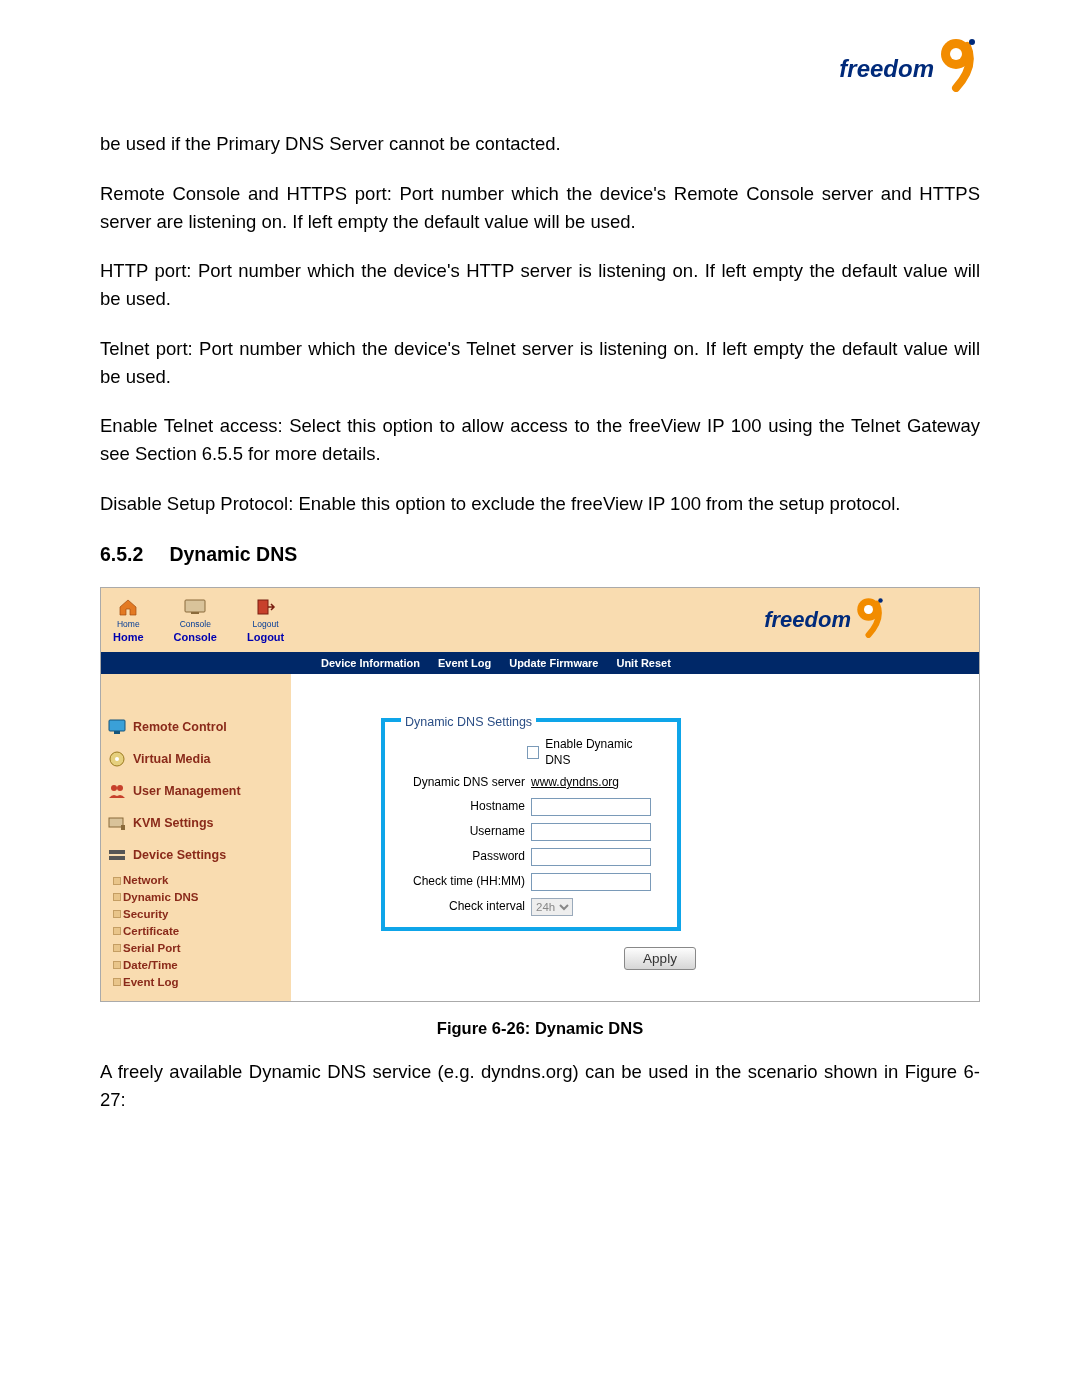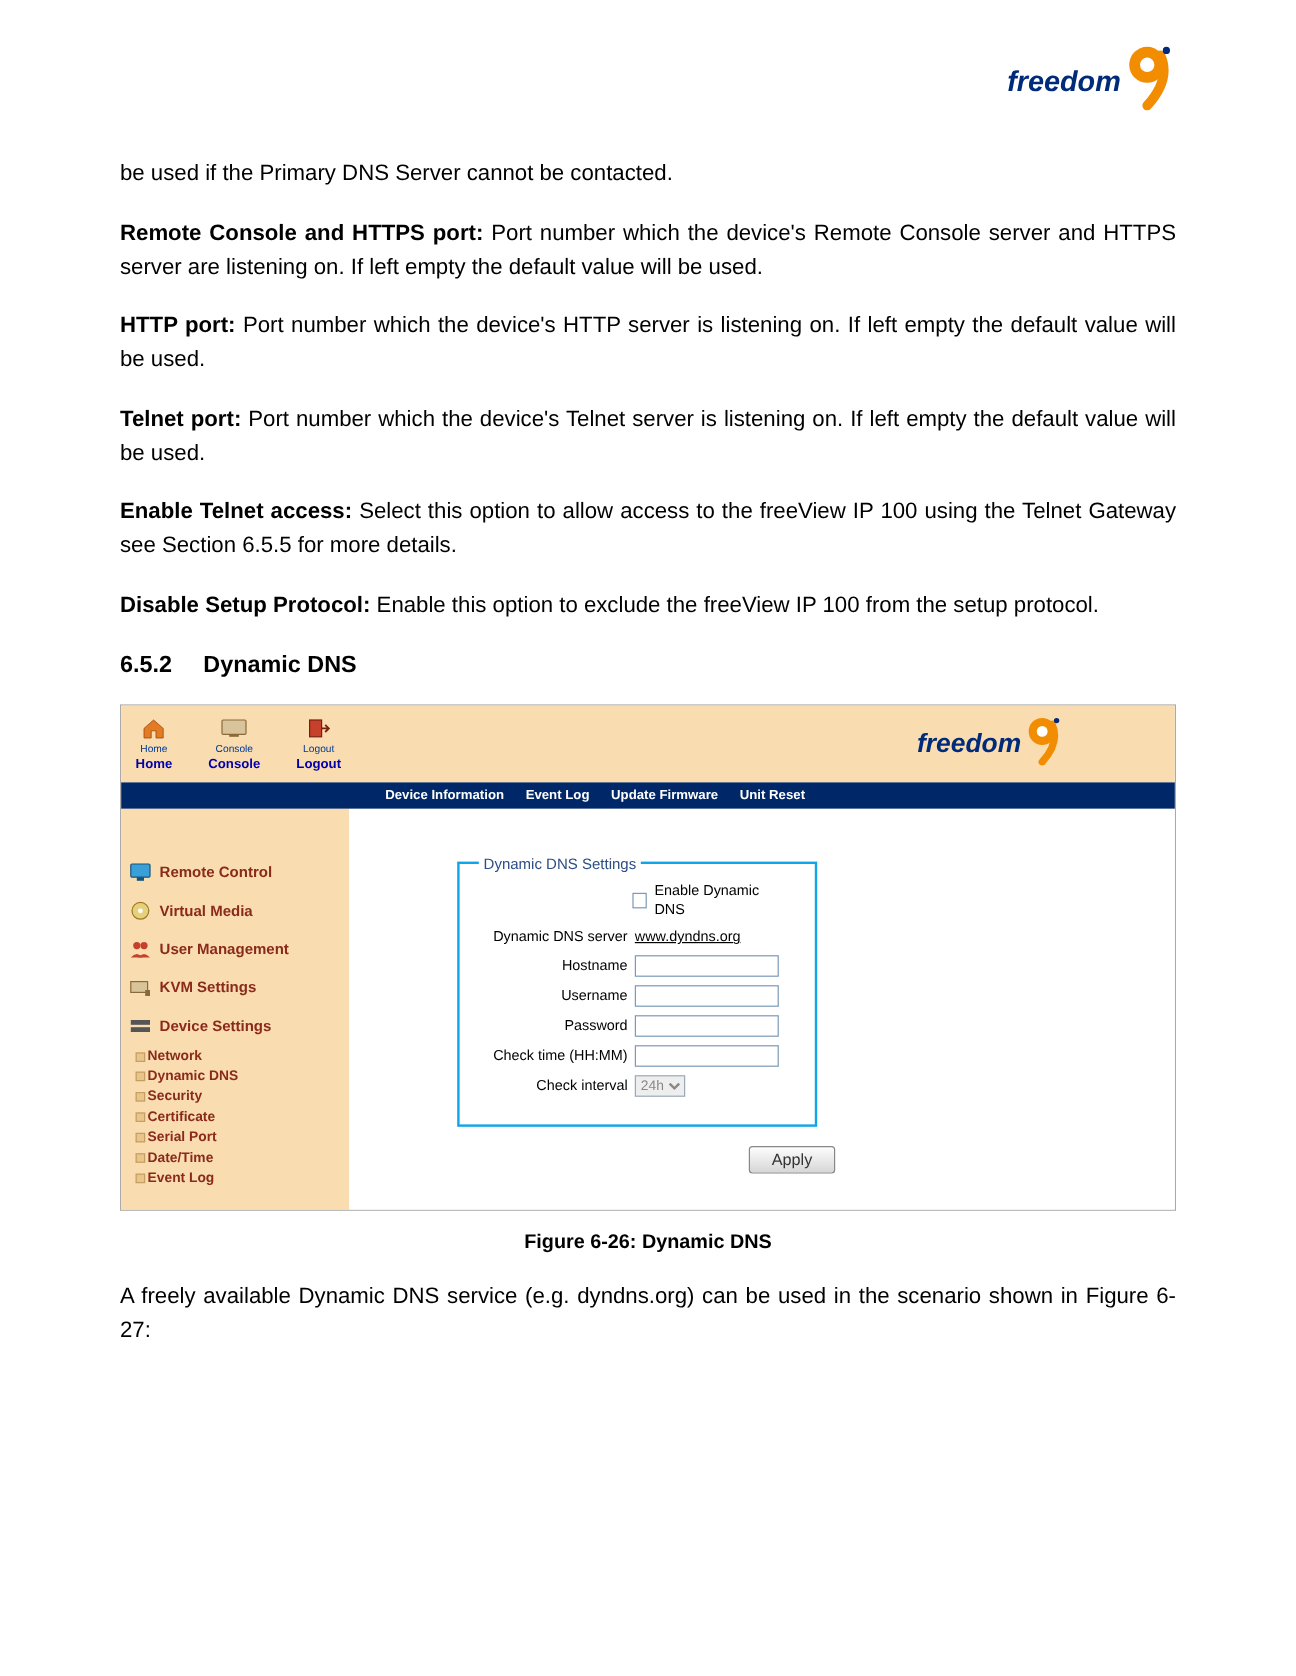--- a/index.html
+++ b/index.html
@@ -34,21 +34,21 @@
     width: 44px;
     height: 56px;
     margin-left: 2px;
     margin-bottom: 10px;
   }
   .logo .nine svg { display:block; }
   .para {
     margin-bottom: 22px;
     text-align: justify;
   }
-  .bold-label { font-weight: bold; }
+  .bold-label { font-weight: normal; }
   .section-heading {
     font-weight: bold;
     font-size: 19.5px;
     margin: 10px 0 18px 0;
   }
   .section-heading .secnum { margin-right: 26px; }
   .figure-caption {
     text-align: center;
     font-weight: bold;
     font-size: 16.5px;
@@ -149,22 +149,22 @@
     width: 8px; height: 8px;
     background: #e9c58a;
     border: 1px solid #c59e63;
   }
   .content-area {
     flex: 1;
     background: #fff;
     padding: 44px 40px 30px 90px;
   }
   .fieldset {
-    border: 2px solid #0ea5e9;
-    padding: 12px 20px 16px 20px;
+    border: 4px solid #0ea5e9;
+    padding: 12px 20px 4px 20px;
     width: 300px;
   }
   .legend {
     color: #2b4e85;
     font-size: 12.5px;
     background:#fff;
     margin-top:-20px;
     margin-left:-4px;
     padding: 0 4px;
     width: fit-content;

